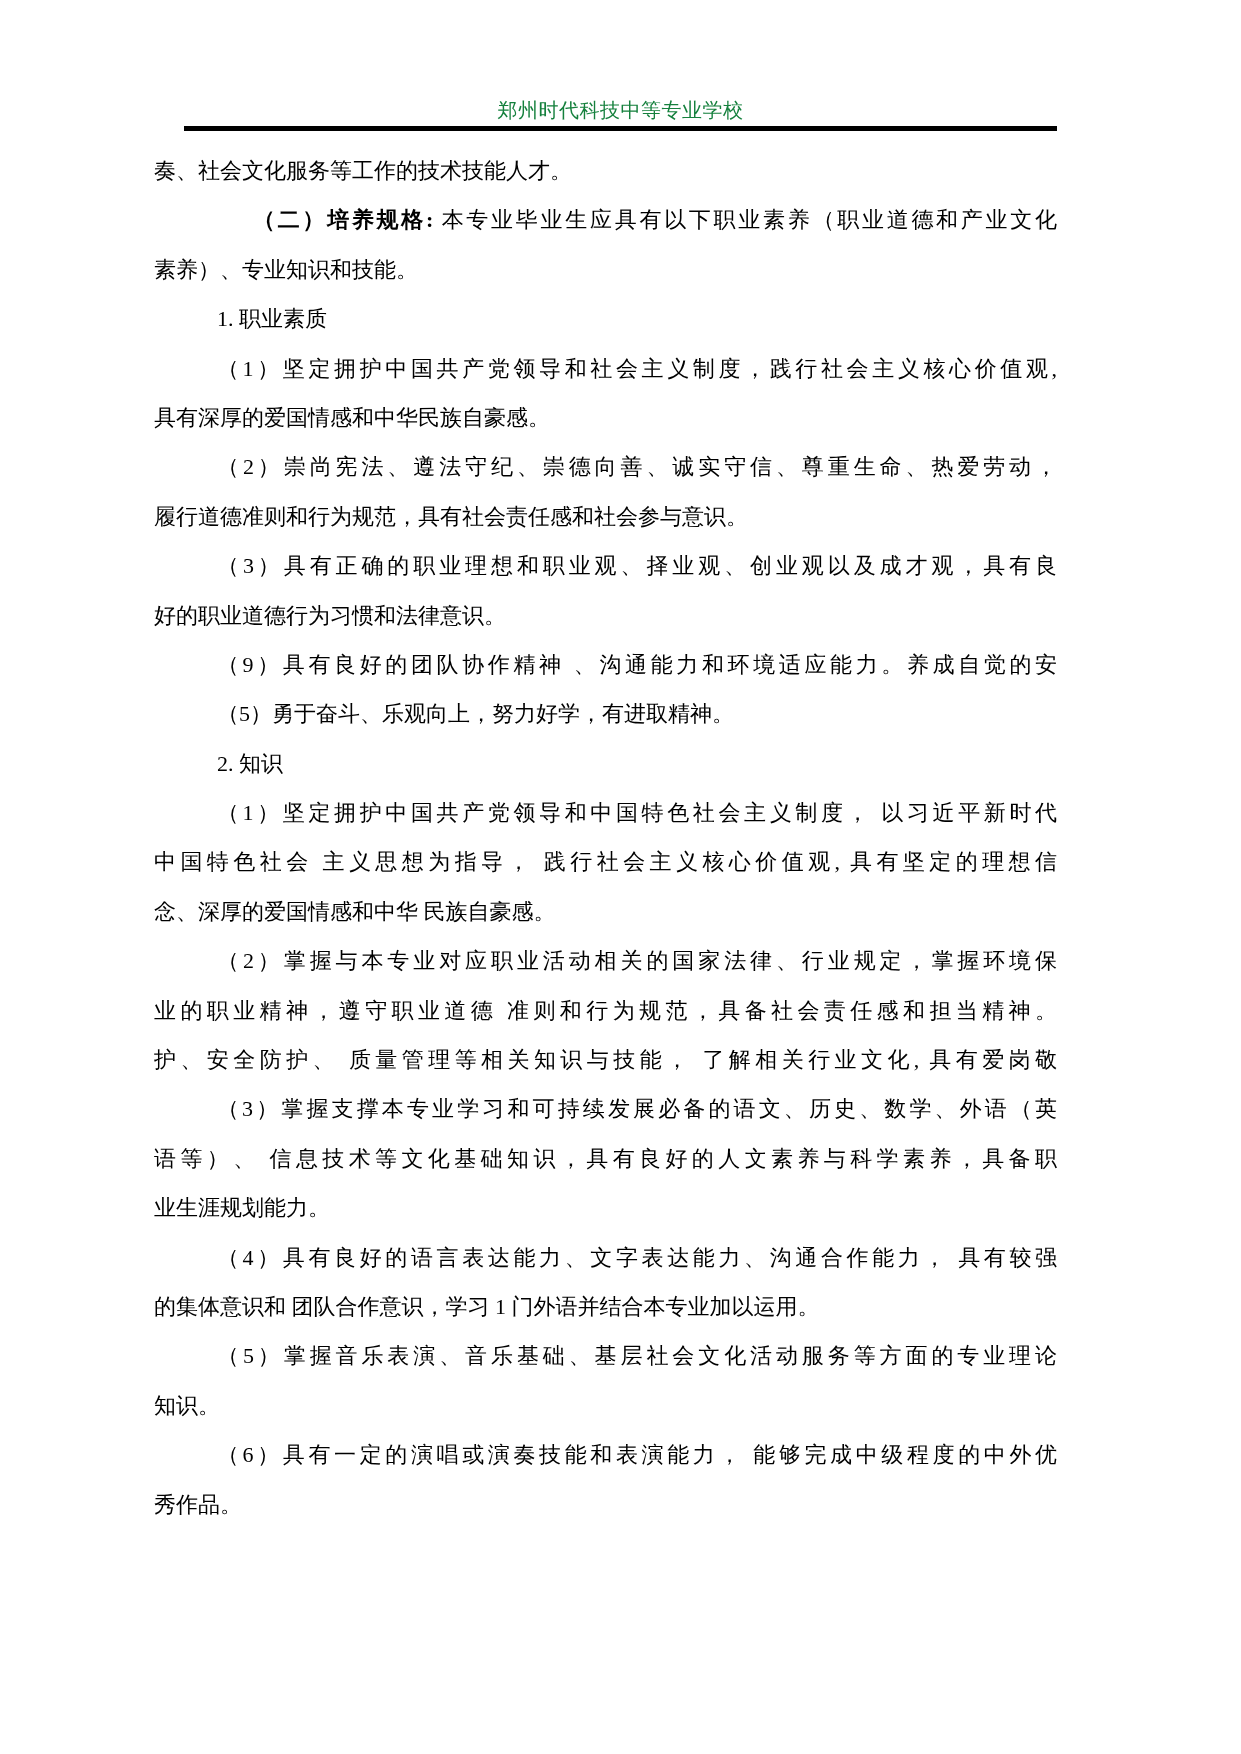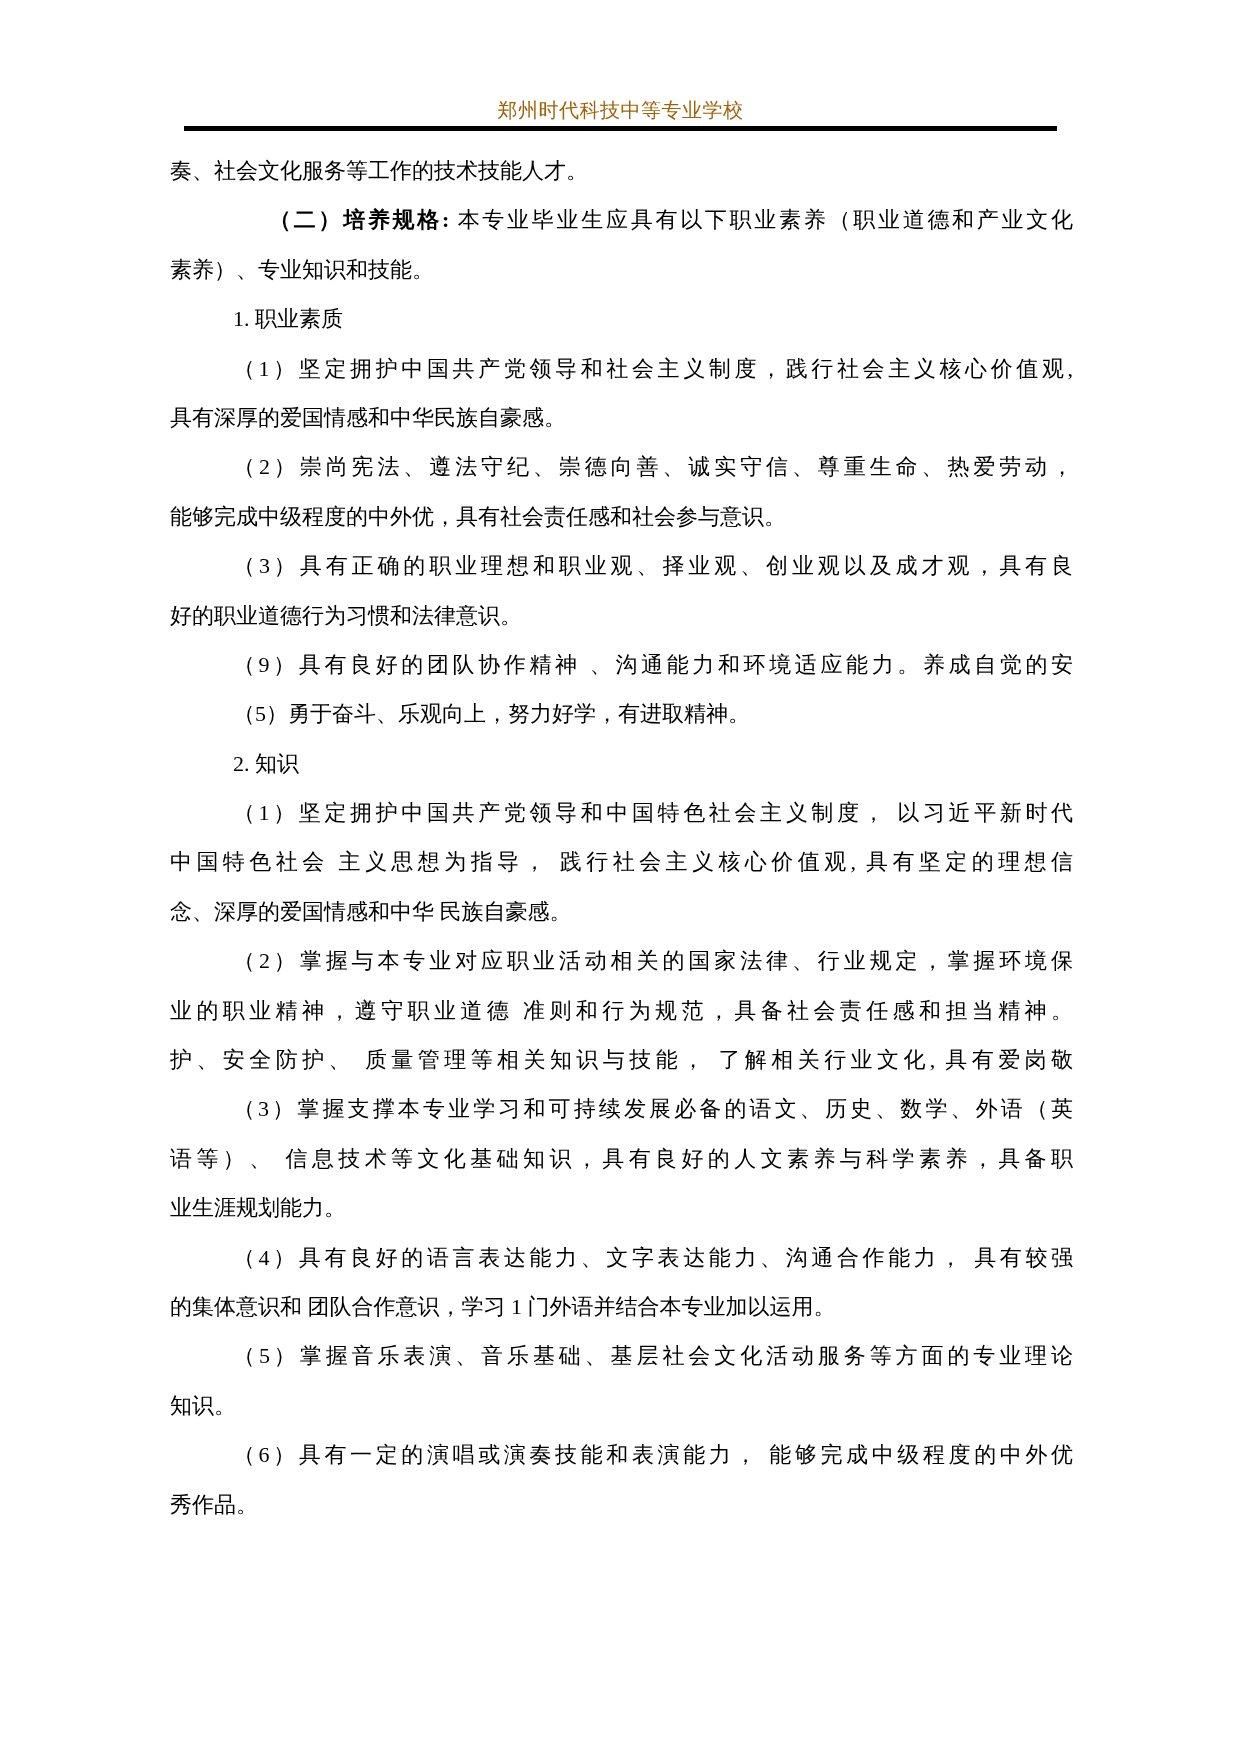--- a/index.html
+++ b/index.html
@@ -17,33 +17,33 @@
     overflow: hidden;
   }
   .header-title {
     position: absolute;
     top: 97px;
     left: 0;
     width: 100%;
     text-align: center;
     font-size: 20px;
     letter-spacing: 0.5px;
-    color: #a16207;
+    color: #15803d;
   }
   .header-rule {
     position: absolute;
     top: 126px;
     left: 184px;
     width: 873px;
     height: 5px;
   }
   .doc-body {
     position: absolute;
     top: 146px;
-    left: 170px;
+    left: 154px;
     width: 903px;
   }
   .line {
     height: 49.4px;
     line-height: 49.4px;
     font-size: 22px;
     white-space: pre-wrap;
     overflow: visible;
   }
   .line.indent {
@@ -65,21 +65,21 @@
   <div class="header-title">郑州时代科技中等专业学校</div>
   <div class="header-rule" style="background: rgb(0, 0, 0);"></div>
   <main class="doc-body">
       <div class="line"><span>奏、社会文化服务等工作的技术技能人才。</span></div>
       <div class="line indent full"><span class="bold-prefix">（二）培养规格:</span><span> 本专业毕业生应具有以下职业素养（职业道德和产业文化</span></div>
       <div class="line"><span>素养）、专业知识和技能。</span></div>
       <div class="line indent"><span>1. 职业素质</span></div>
       <div class="line indent full"><span>（1）坚定拥护中国共产党领导和社会主义制度，践行社会主义核心价值观,</span></div>
       <div class="line"><span>具有深厚的爱国情感和中华民族自豪感。</span></div>
       <div class="line indent full"><span>（2）崇尚宪法、遵法守纪、崇德向善、诚实守信、尊重生命、热爱劳动，</span></div>
-      <div class="line"><span>能够完成中级程度的中外优，具有社会责任感和社会参与意识。</span></div>
+      <div class="line"><span>履行道德准则和行为规范，具有社会责任感和社会参与意识。</span></div>
       <div class="line indent full"><span>（3）具有正确的职业理想和职业观、择业观、创业观以及成才观，具有良</span></div>
       <div class="line"><span>好的职业道德行为习惯和法律意识。</span></div>
       <div class="line indent full"><span>（9）具有良好的团队协作精神 、沟通能力和环境适应能力。养成自觉的安</span></div>
       <div class="line indent"><span>（5）勇于奋斗、乐观向上，努力好学，有进取精神。</span></div>
       <div class="line indent"><span>2. 知识</span></div>
       <div class="line indent full"><span>（1）坚定拥护中国共产党领导和中国特色社会主义制度， 以习近平新时代</span></div>
       <div class="line full"><span>中国特色社会 主义思想为指导， 践行社会主义核心价值观, 具有坚定的理想信</span></div>
       <div class="line"><span>念、深厚的爱国情感和中华 民族自豪感。</span></div>
       <div class="line indent full"><span>（2）掌握与本专业对应职业活动相关的国家法律、行业规定，掌握环境保</span></div>
       <div class="line full"><span>业的职业精神，遵守职业道德 准则和行为规范，具备社会责任感和担当精神。</span></div>

